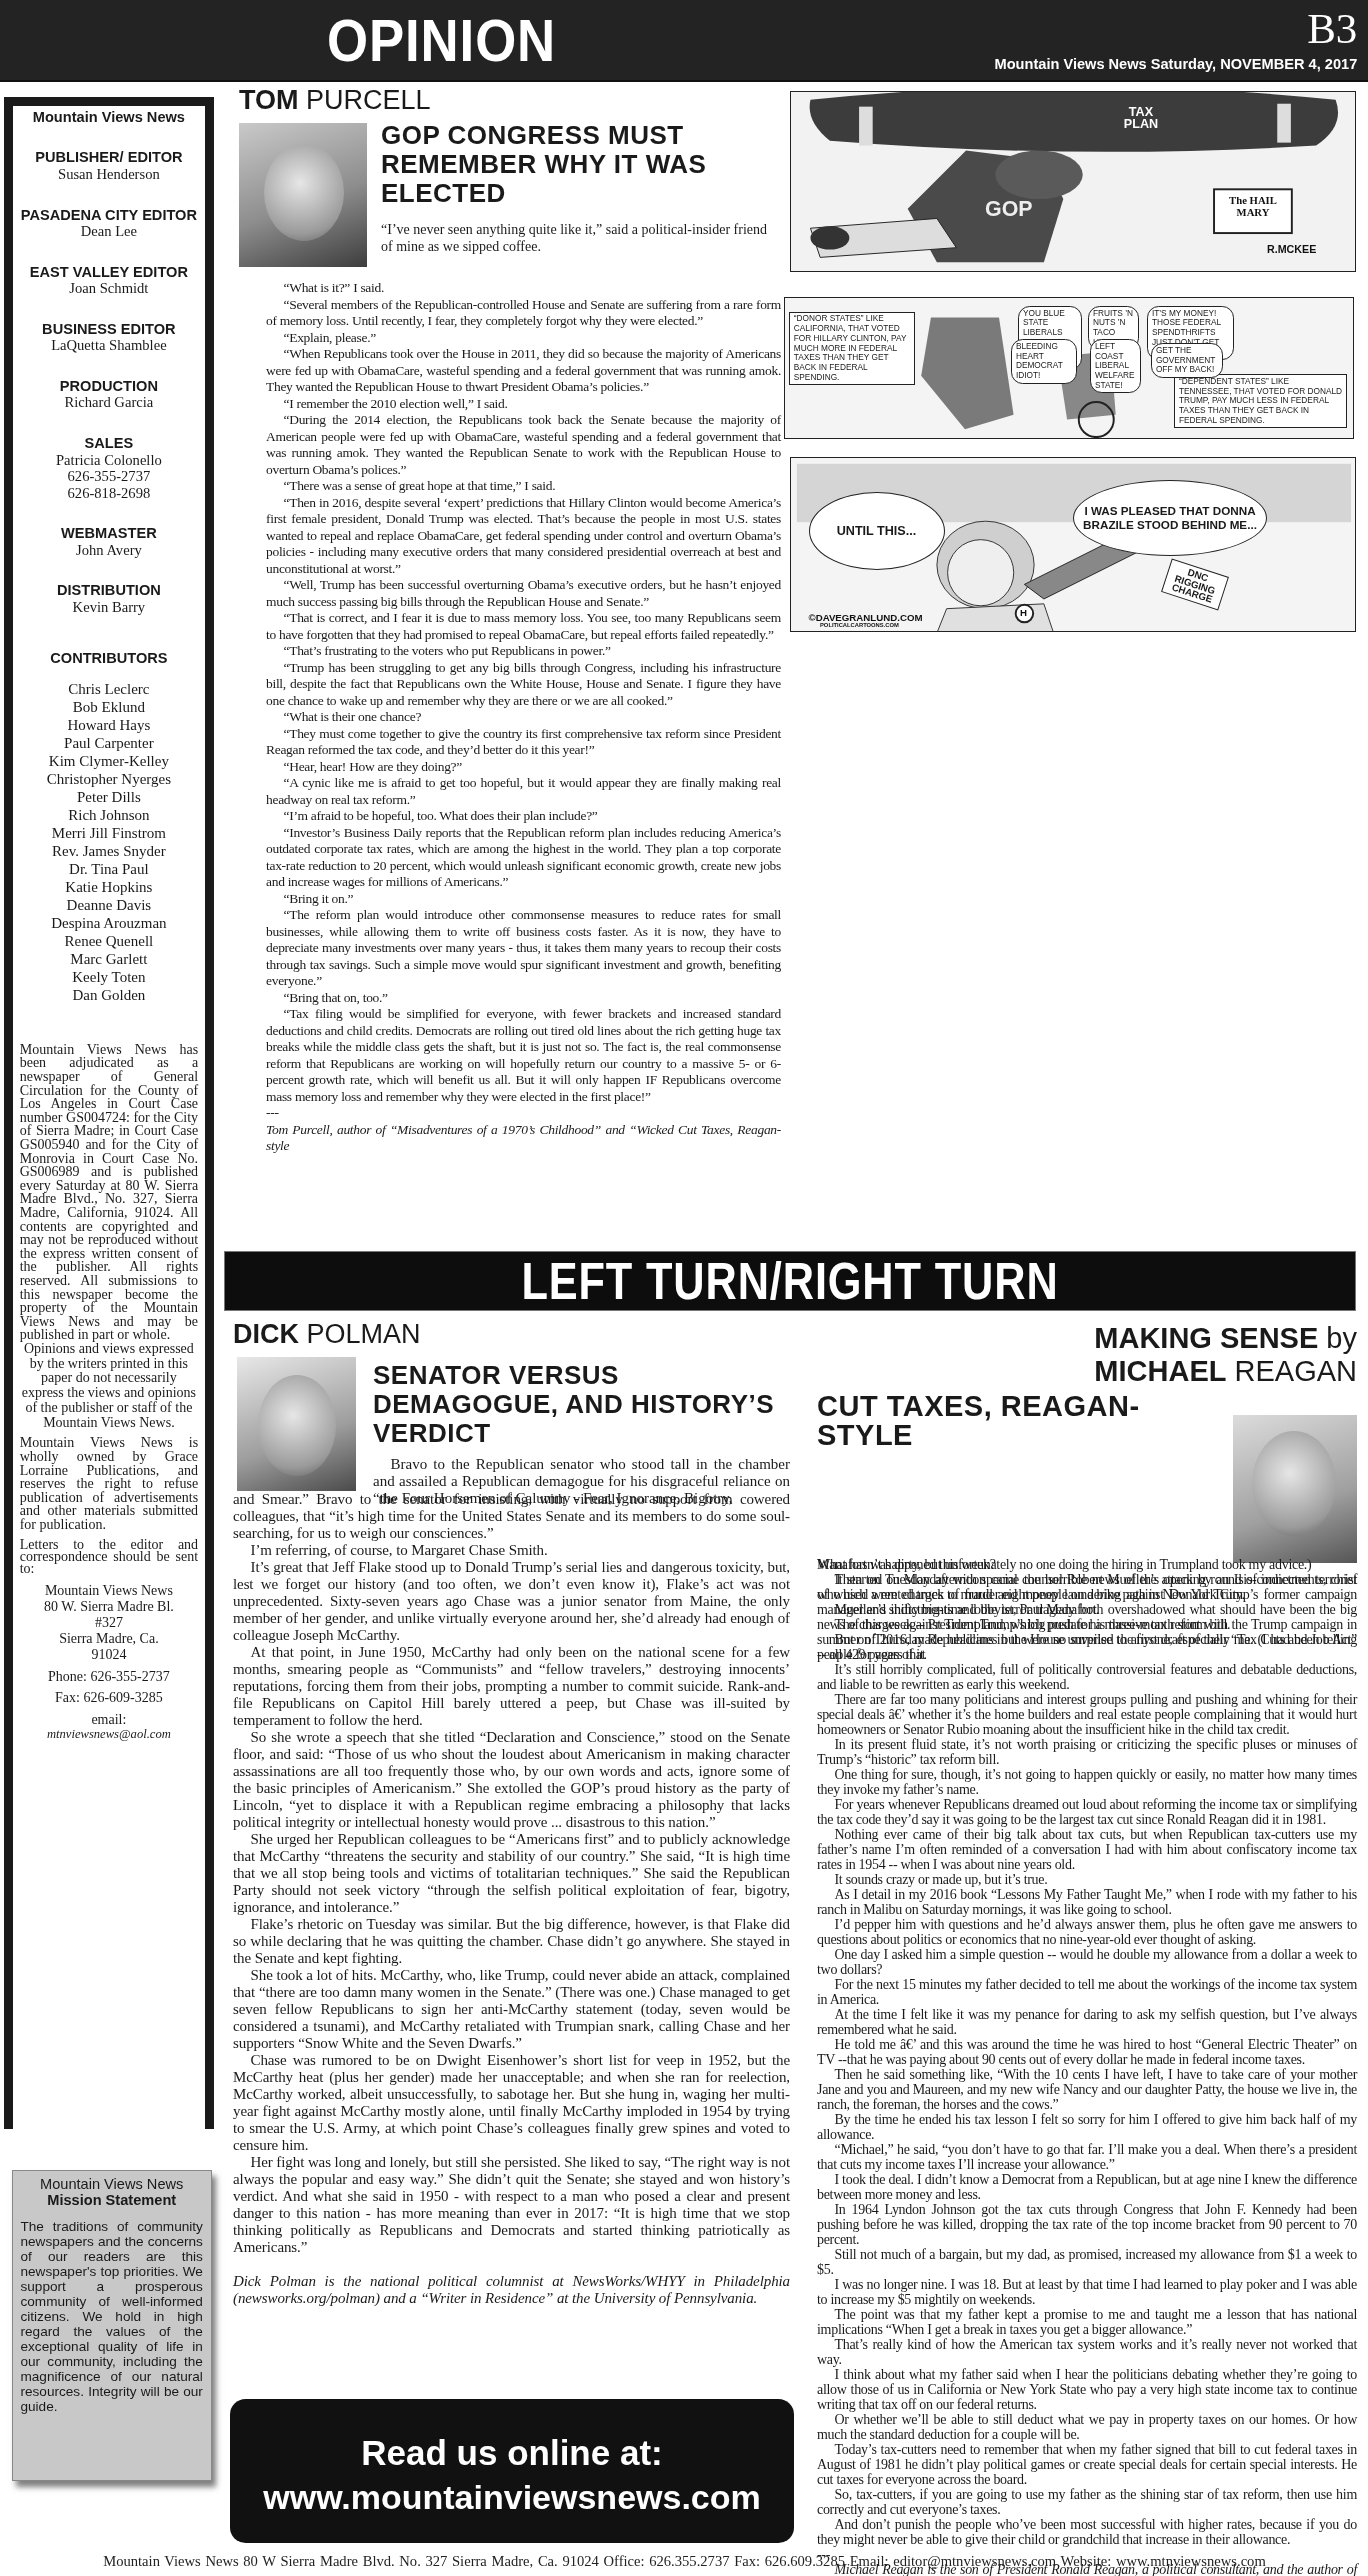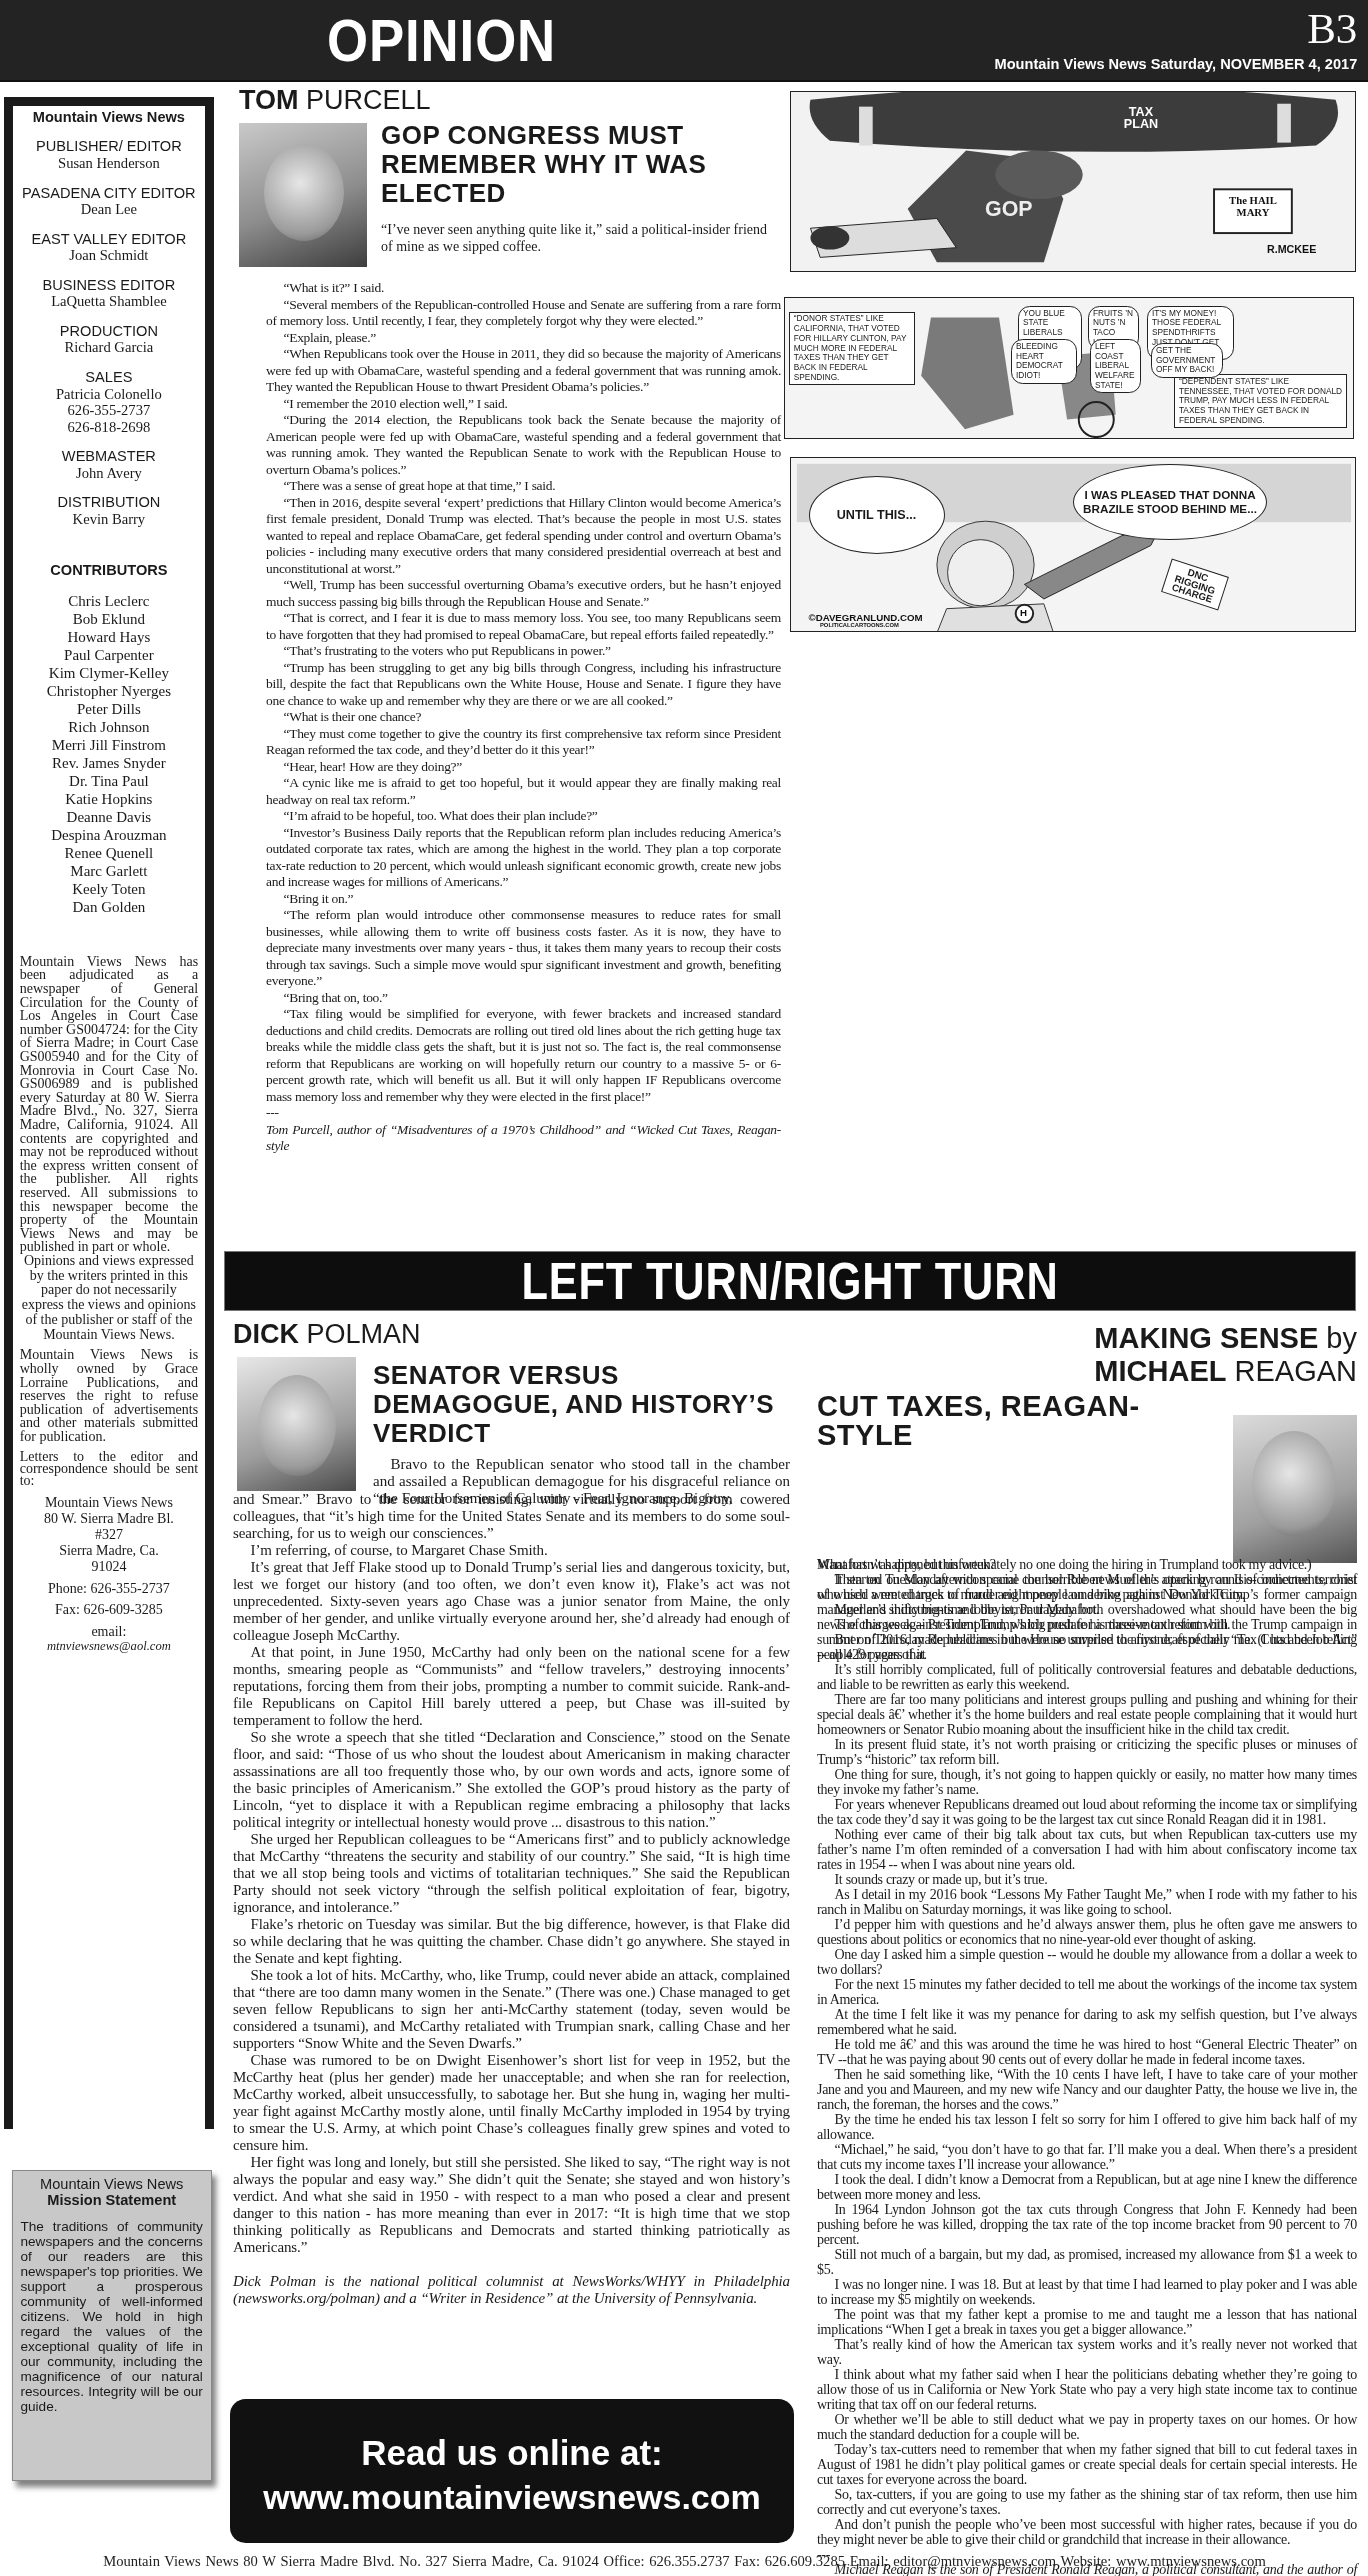--- a/index.html
+++ b/index.html
@@ -9,21 +9,21 @@
   .masthead { position: absolute; left: 0; top: 0; width: 1369px; height: 82px; background: #232323; border-bottom: 2.9px solid #111; padding-left: 48px; }
   .masthead .section { position: absolute; left: 327px; top: 5.8px; font-family: "Liberation Sans", sans-serif; font-weight: bold; font-size: 60px; color: #fff; letter-spacing: 1px; transform: scaleX(0.88); transform-origin: left; }
   .masthead .page { position: absolute; right: 11.7px; top: 3.9px; font-family: "Liberation Serif", serif; font-size: 43px; color: #fff; }
   .masthead .dateline { position: absolute; right: 11.7px; top: 56px; font-family: "Liberation Sans", sans-serif; font-weight: bold; font-size: 14.6px; color: #fff; }
 
   
   .sidebar { position: absolute; left: 3.9px; top: 97px; width: 210px; height: 2396px; padding-left: 24px; }
   .staff-box { position: absolute; left: 0; top: 0; width: 210px; height: 2032px; border: 9.7px solid #1a1a1a; border-bottom: none; background: #fff; }
   .staff-inner { padding: 3.9px 6.8px; text-align: center; }
   .org-name { font-family: "Liberation Sans", sans-serif; font-weight: bold; font-size: 14.6px; line-height: 15.6px; margin-bottom: 3.9px; }
-  .role { font-family: "Liberation Sans", sans-serif; font-weight: normal; font-size: 14.6px; line-height: 15.6px; margin-top: 14px; }
+  .role { font-family: "Liberation Sans", sans-serif; font-weight: bold; font-size: 14.6px; line-height: 15.6px; margin-top: 25px; }
   .person { font-size: 14.6px; line-height: 16.5px; }
   .contrib-title { font-family: "Liberation Sans", sans-serif; font-weight: bold; font-size: 14.6px; margin-top: 35px; margin-bottom: 13.6px; }
   .contrib { font-size: 15px; line-height: 18px; }
   .legal { text-align: justify; font-size: 14px; line-height: 13.6px; margin-top: 39px; }
   .opinion-note { text-align: center; font-size: 14px; line-height: 14.8px; }
   .owned { text-align: justify; font-size: 14px; line-height: 13.6px; margin-top: 5.8px; }
   .letters { text-align: justify; font-size: 14px; line-height: 12px; margin-top: 7.8px; }
   .address { text-align: center; font-size: 14px; line-height: 16px; margin-top: 7.8px; }
   .phone { text-align: center; font-size: 14px; line-height: 15.6px; margin-top: 5.8px; }
   .email { text-align: center; font-family: Liberation Serif, serif; font-style: italic; font-size: 12.6px; }
@@ -50,21 +50,21 @@
   .purcell .headline { position: absolute; left: 142px; top: 35px; width: 389px; }
   .purcell .lead { position: absolute; left: 142px; top: 136px; width: 389px; font-size: 14px; line-height: 16.5px; text-indent: 0; }
   .purcell .body-text { position: absolute; left: 27px; top: 194px; width: 515px; font-size: 13.5px; line-height: 16.5px; letter-spacing: -0.3px; }
 
   
   .cartoon { position: absolute; border: 1.9px solid #222; background: #f7f7f7; overflow: hidden; }
   .c1 { left: 790px; top: 91px; width: 566px; height: 181px; }
   .c2 { left: 784px; top: 297px; width: 570px; height: 142px; }
   .c3 { left: 790px; top: 457px; width: 566px; height: 175px; }
   .ct { position: absolute; font-family: "Liberation Sans", sans-serif; font-weight: bold; color: #111; text-align: center; }
-  .bubble { position: absolute; background: #fff; border: 1.9px solid #222; border-radius: 50%; display: flex; align-items: center; justify-content: center; font-family: "Liberation Sans", sans-serif; font-weight: bold; font-size: 14.6px; text-align: center; padding: 5.8px; }
+  .bubble { position: absolute; background: #fff; border: 1.9px solid #222; border-radius: 50%; display: flex; align-items: center; justify-content: center; font-family: "Liberation Sans", sans-serif; font-weight: bold; font-size: 14.6px; text-align: center; padding: 5.8px; margin-top: 16px; }
   .rect-cap { position: absolute; background: #fff; border: 1.5px solid #222; font-family: "Liberation Sans", sans-serif; font-size: 8.3px; line-height: 9.7px; padding: 1.9px 3.9px; text-transform: uppercase; }
 
   
   .lr-banner { position: absolute; left: 224px; top: 1251px; width: 1132px; height: 60px; background: #0d0d0d; border: 1px solid #777; display: flex; align-items: center; justify-content: center; }
   .lr-banner span { font-family: "Liberation Sans", sans-serif; font-weight: bold; font-size: 51px; color: #fff; transform: scaleX(0.85); letter-spacing: 1px; }
 
   
   .polman { position: absolute; left: 233px; top: 1320px; width: 559px; }
   .polman .photo { position: absolute; left: 3.9px; top: 37px; width: 119px; height: 134px; background: linear-gradient(160deg, #e8e8e8, #9d9d9d 60%, #4a4a4a); }
   .polman .headline { position: absolute; left: 140px; top: 41px; width: 408px; }

